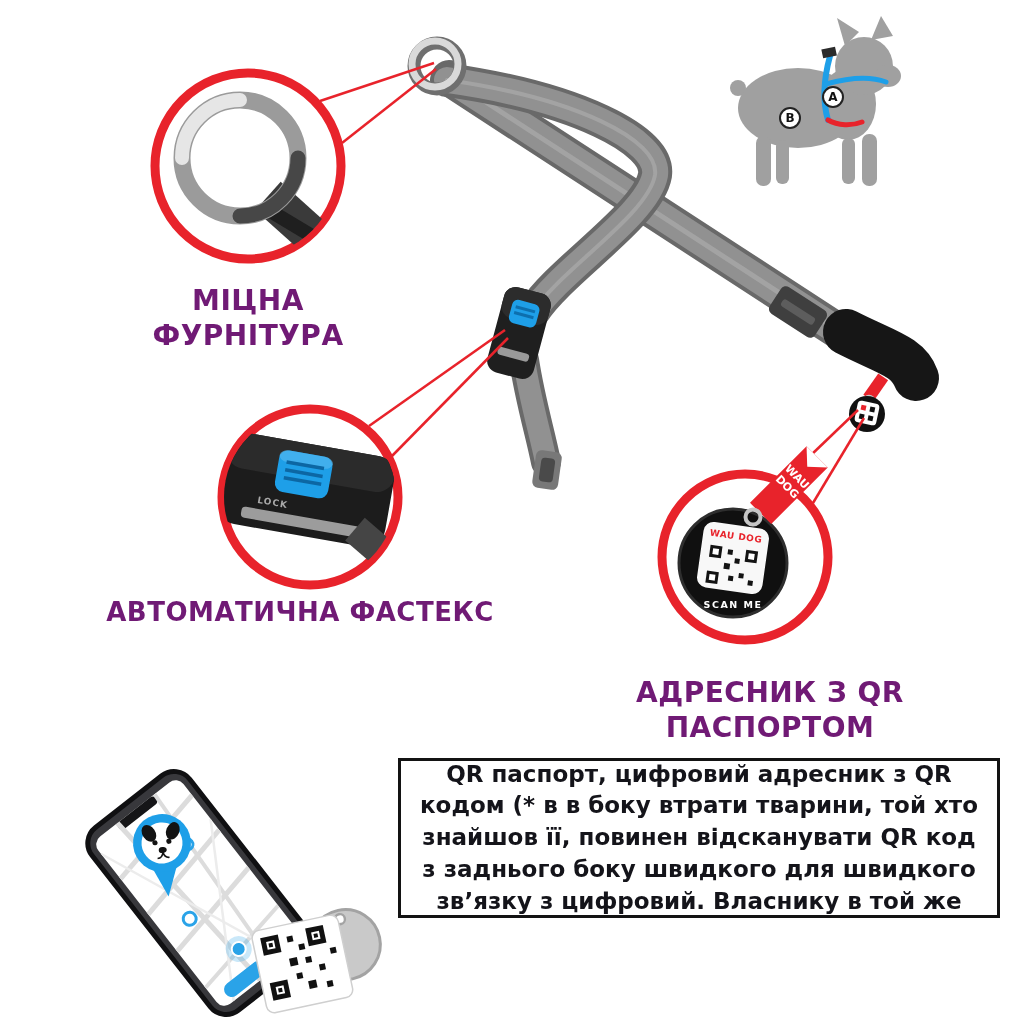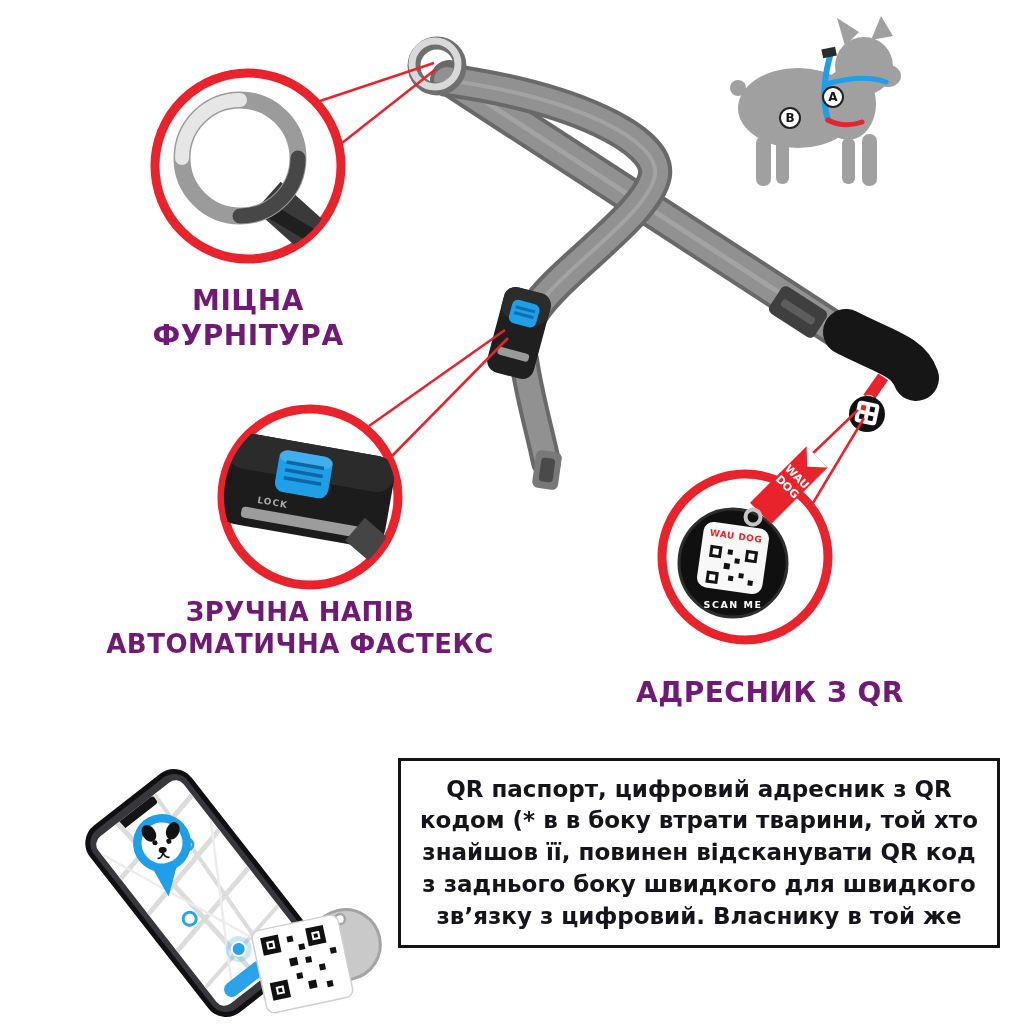--- a/index.html
+++ b/index.html
@@ -3,21 +3,21 @@
 <meta charset="utf-8">
 <style>
   *{margin:0;padding:0;box-sizing:border-box}
   html,body{width:1024px;height:1024px;background:#fff;font-family:"DejaVu Sans",sans-serif}
   .stage{position:absolute;inset:0;width:1024px;height:1024px;background:#fff;overflow:hidden}
   .art{position:absolute;left:0;top:0}
   .callout-label{position:absolute;text-align:center;font-weight:700;color:#701a75;letter-spacing:.5px;line-height:1.24}
   .lbl-hardware{left:70px;top:284px;width:356px;font-size:28px}
   .lbl-buckle{left:100px;top:596px;width:400px;font-size:26px}
   .lbl-qr{left:600px;top:676px;width:340px;font-size:28px}
-  .desc-box{position:absolute;left:398px;top:758px;width:602px;height:190px;border:3px solid #131313;
+  .desc-box{position:absolute;left:398px;top:758px;width:602px;height:160px;border:3px solid #131313;
             background:#fff;display:flex;flex-direction:column;justify-content:center;align-items:center;
             font-weight:700;font-size:23px;color:#14141a;line-height:1.38;white-space:nowrap;text-align:center}
   svg text{font-family:"DejaVu Sans",sans-serif;font-weight:bold}
 </style>
 </head>
 <body>
 
 <div class="stage">
 
 <svg class="art" width="1024" height="1024" viewBox="0 0 1024 1024">
@@ -262,26 +262,26 @@
     </g>
   </g>
 </svg>
 
 <div class="callout-label lbl-hardware">
   <div>МІЦНА</div>
   <div>ФУРНІТУРА</div>
 </div>
 
 <div class="callout-label lbl-buckle">
-  <div>ЗРУЧНА НАПІВ</div>
   <div>АВТОМАТИЧНА ФАСТЕКС</div>
 </div>
 
 <div class="callout-label lbl-qr">
   <div>АДРЕСНИК З QR</div>
+  <div>ПАСПОРТОМ</div>
 </div>
 
 <div class="desc-box">
   <div>QR паспорт, цифровий адресник з QR</div>
   <div>кодом (* в в боку втрати тварини, той хто</div>
   <div>знайшов її, повинен відсканувати QR код</div>
   <div>з заднього боку швидкого для швидкого</div>
   <div>зв’язку з цифровий. Власнику в той же</div>
 </div>
 

